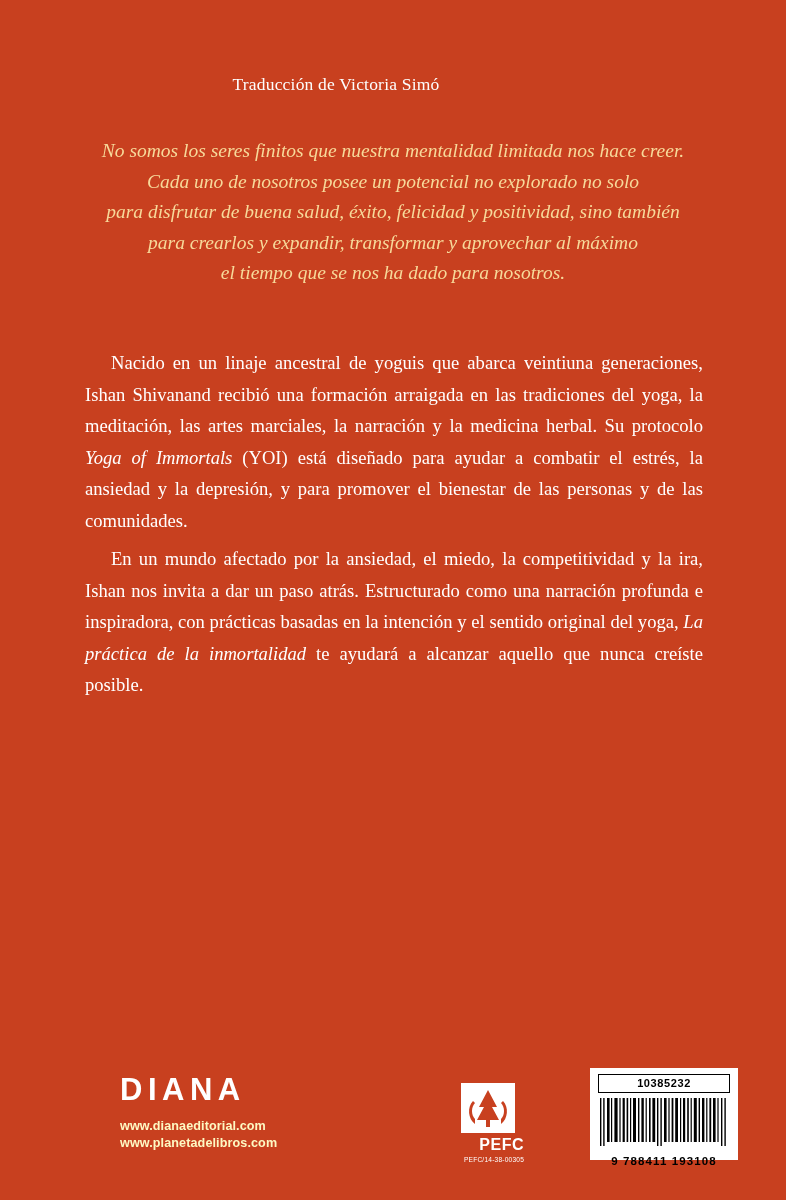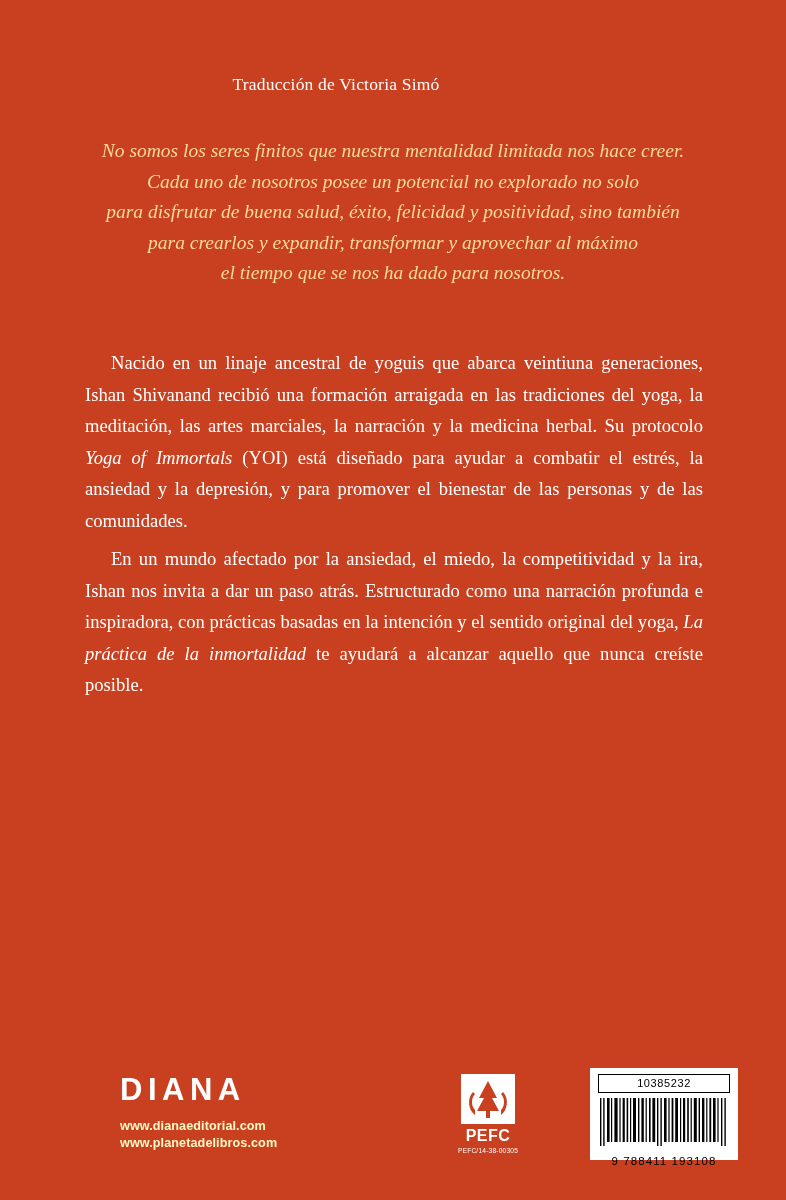--- a/index.html
+++ b/index.html
@@ -104,23 +104,23 @@
     font-weight: 700;
     letter-spacing: 0.1px;
     line-height: 17px;
     color: #fef9c3;
   }
 
   
   .pefc {
     position: absolute;
     left: 452px;
-    bottom: 46px;
+    bottom: 37px;
     width: 72px;
-    text-align: center;
+    text-align: right;
   }
   .pefc-mark {
     width: 54px;
     height: 50px;
     margin: 0 auto;
     background: #ffffff;
     border-radius: 3px;
     position: relative;
   }
   .pefc-mark svg { display: block; }
@@ -143,20 +143,21 @@
   
   .barcode-box {
     position: absolute;
     right: 48px;
     bottom: 40px;
     width: 148px;
     height: 92px;
     background: #ffffff;
     padding: 6px 8px 12px 8px;
     box-sizing: border-box;
+    font-weight: bold;
   }
   .barcode-top {
     border: 1px solid #000;
     height: 17px;
     font-family: "Liberation Sans", sans-serif;
     font-size: 11px;
     color: #000;
     text-align: center;
     line-height: 16px;
     letter-spacing: 0.6px;

